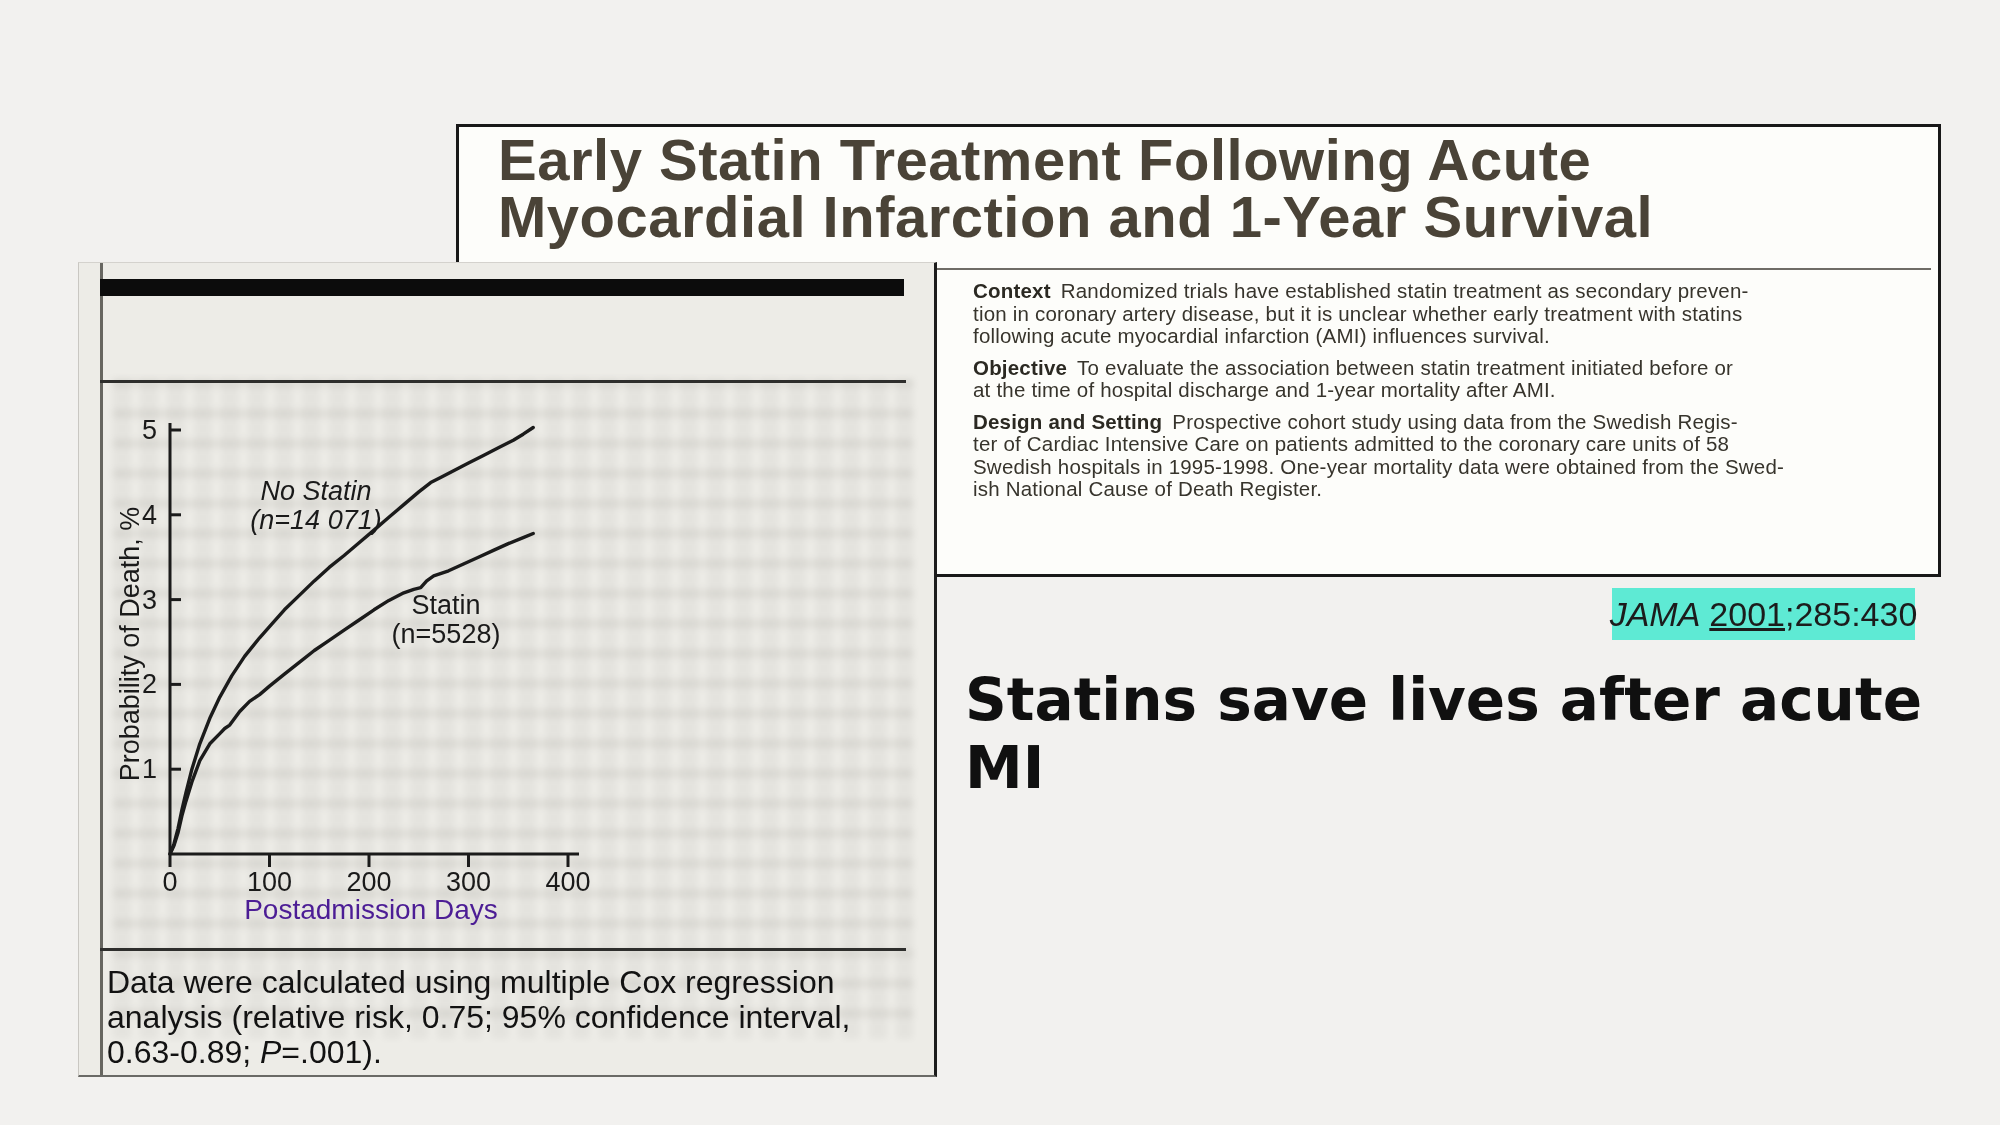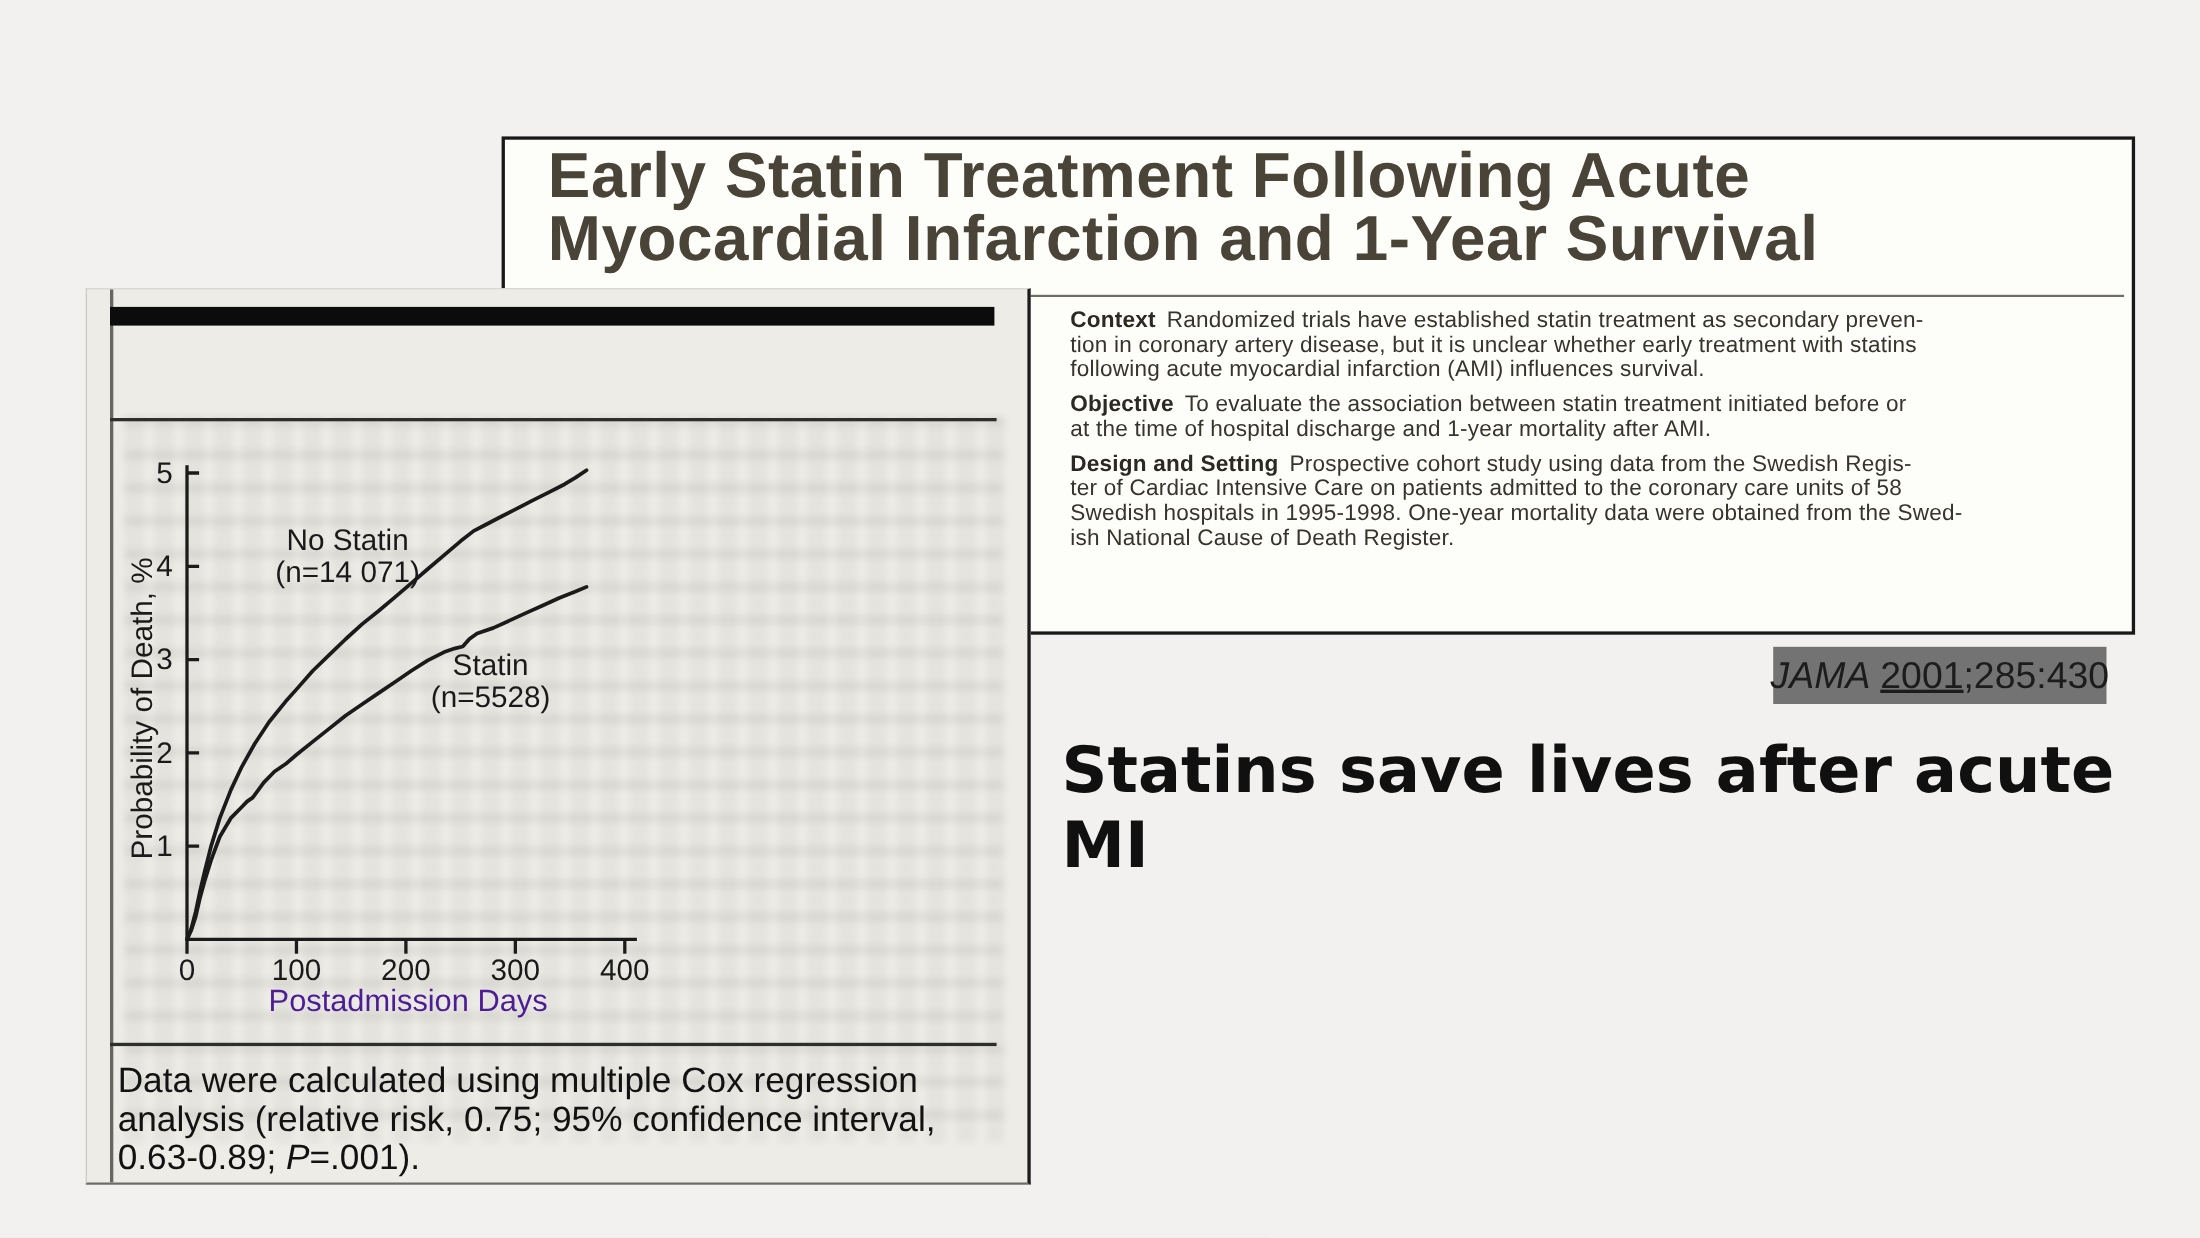--- a/index.html
+++ b/index.html
@@ -17,21 +17,21 @@
   .article-heading{left:488px;top:131px;width:1400px;z-index:2;
     font-weight:bold;font-size:58px;line-height:57px;letter-spacing:0.5px;color:#4a4337;margin-left:10px;}
   .abstract-rule{left:917px;top:268px;width:1014px;height:2px;background:#6f6c66;z-index:2;}
   .abstract-col{left:957px;top:280px;width:980px;z-index:2;font-size:20.5px;line-height:22.5px;
     letter-spacing:0.2px;color:#37342c;}
   .abstract-col .para{margin:0 0 9px 16px;}
   .ab-label{font-weight:bold;color:#2b2922;margin-right:10px;}
   .ab-text{white-space:pre-line;}
 
   
-  .jama-box{left:1612px;top:588px;width:303px;height:52px;background:#737373;z-index:1;
+  .jama-box{left:1612px;top:588px;width:303px;height:52px;background:#5eead4;z-index:1;
     display:flex;align-items:center;justify-content:center;font-size:34px;color:#1c1c1c;}
   .jama-journal{font-style:italic;margin-right:9px;}
   .jama-year{text-decoration:underline;}
 
   
   .message{left:965px;top:666px;font-family:"DejaVu Sans",sans-serif;font-weight:bold;
     font-size:58px;color:#101010;z-index:1;}
 
   
   .figure-box{left:78px;top:262px;width:859px;height:815px;background:#edece7;
@@ -123,21 +123,21 @@
         <line x1="290" y1="591" x2="290" y2="604" stroke="#1b1b1b" stroke-width="3"></line>
         <text x="290" y="628" text-anchor="middle">200</text>
         <line x1="389.5" y1="591" x2="389.5" y2="604" stroke="#1b1b1b" stroke-width="3"></line>
         <text x="389.5" y="628" text-anchor="middle">300</text>
         <line x1="489" y1="591" x2="489" y2="604" stroke="#1b1b1b" stroke-width="3"></line>
         <text x="489" y="628" text-anchor="middle">400</text>
         <polyline points="91.0,591.0 95.0,580.8 99.0,565.6 102.9,546.9 106.9,529.9 112.9,506.2 120.8,480.8 130.8,455.3 140.8,434.1 152.7,412.9 165.6,393.4 180.6,374.8 190.5,363.7 205.4,346.8 220.3,332.4 235.3,317.9 250.2,304.4 265.1,292.5 280.1,279.8 295.0,267.1 309.9,254.3 324.8,241.6 339.8,228.9 351.7,219.6 361.6,214.5 374.6,207.7 389.5,200.1 404.4,192.4 419.4,184.8 434.3,177.2 444.2,171.2 454.2,164.5" fill="none" stroke="#1b1b1b" stroke-width="3.4" stroke-linejoin="round" stroke-linecap="round"></polyline>
         <polyline points="91.0,591.0 95.0,582.5 99.0,569.8 102.9,552.8 106.9,538.4 112.9,518.9 120.8,497.7 130.8,480.8 140.8,470.6 145.7,465.5 150.7,462.1 160.7,448.5 170.6,438.4 180.6,431.6 190.5,423.1 205.4,411.2 220.3,399.4 235.3,387.5 250.2,377.3 265.1,367.1 280.1,357.0 295.0,346.8 309.9,337.4 324.8,329.8 334.8,326.4 341.7,324.7 347.7,317.9 354.7,312.9 369.6,307.8 384.5,301.0 399.4,294.2 414.4,287.4 429.3,280.6 444.2,274.7 454.2,270.5" fill="none" stroke="#1b1b1b" stroke-width="3.4" stroke-linejoin="round" stroke-linecap="round"></polyline>
       </svg>
 
-    <div class="curve-label" style="left:237px;top:214px;">
+    <div class="curve-label" style="left:237px;top:214px;font-style:italic;">
       <div>No Statin</div>
       <div>(n=14 071)</div>
     </div>
     <div class="curve-label" style="left:367px;top:328px;">
       <div>Statin</div>
       <div>(n=5528)</div>
     </div>
     <div class="abs y-axis-label">Probability of Death, %</div>
     <div class="abs x-axis-label">Postadmission Days</div>
 

